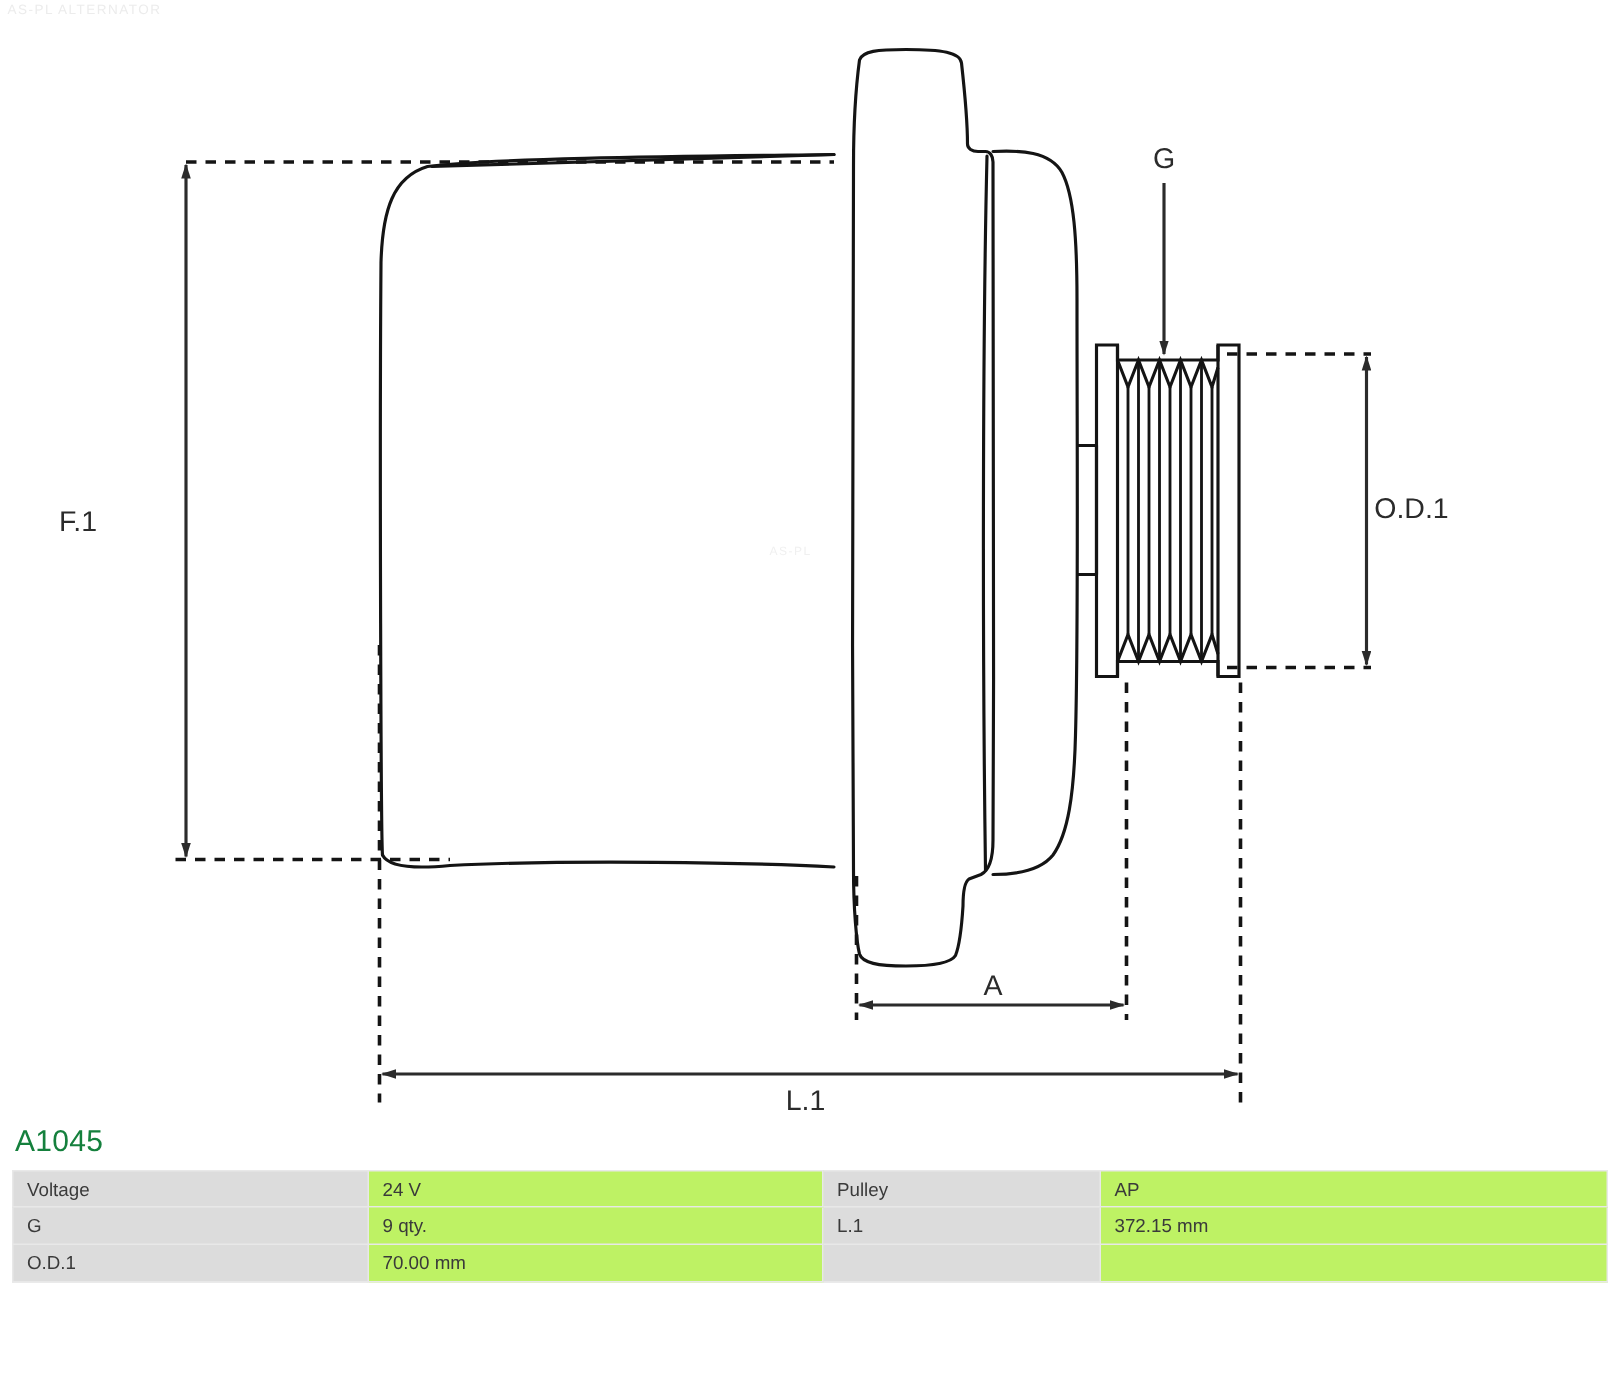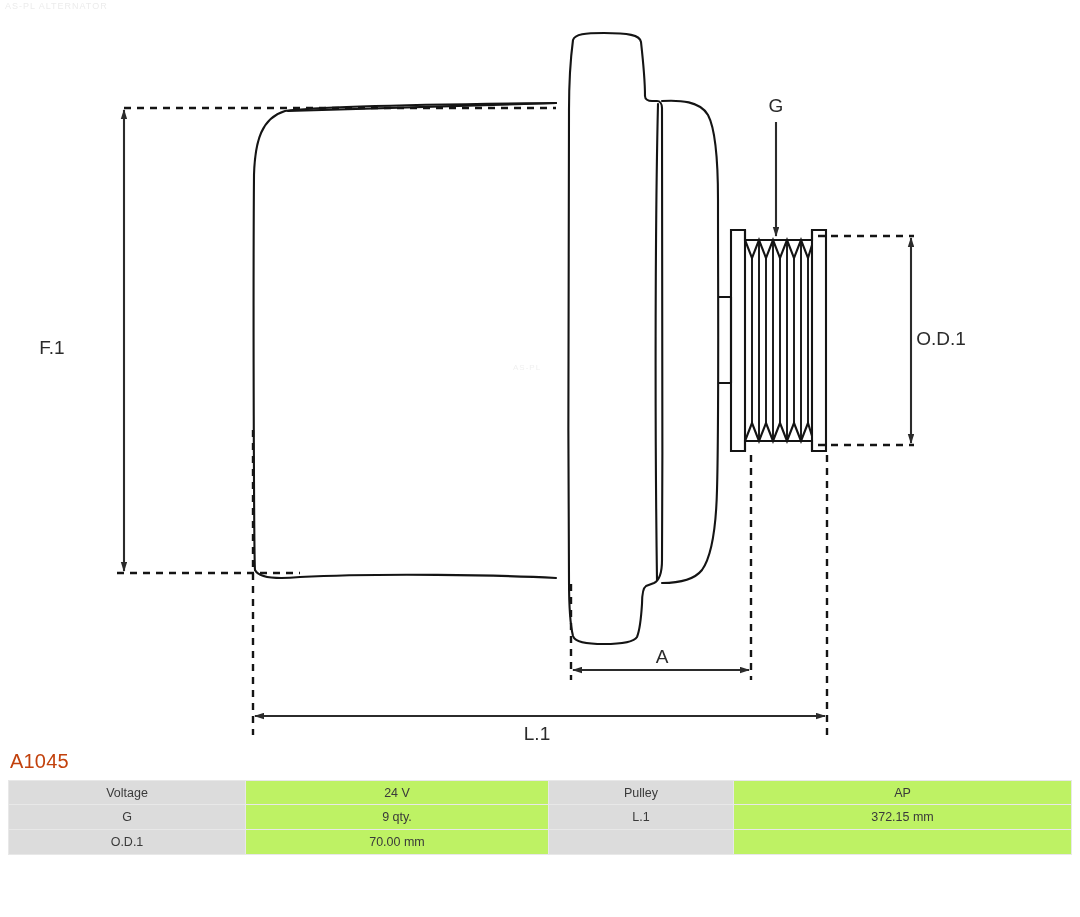--- a/index.html
+++ b/index.html
@@ -60,21 +60,21 @@
     border-collapse: separate;
     border-spacing: 0;
     width: 1064px;
     table-layout: fixed;
   }
   table.spec-table td {
     height: 25px;
     padding: 0 9px;
     font-size: 12.5px;
     color: #3a3a3a;
-    text-align: center;
+    text-align: left;
     vertical-align: middle;
     border: 1px solid #e8e8e8;
     border-top: none;
     border-left: none;
     box-sizing: border-box;
     white-space: nowrap;
     overflow: hidden;
   }
   table.spec-table tr:first-child td {
     border-top: 1px solid #e8e8e8;
@@ -240,21 +240,21 @@
         <line x1="827" y1="455" x2="827" y2="735" stroke="#141414" stroke-width="2.4" stroke-dasharray="7 6"></line>
         <line x1="255" y1="716" x2="825" y2="716" stroke="#2b2b2b" stroke-width="2.1" marker-start="url(#arrHeadStart)" marker-end="url(#arrHeadEnd)"></line>
         <text class="dim-label" x="537" y="740" text-anchor="middle">L.1</text>
       </g>
 
     </svg>
 
     <span class="watermark" id="watermark-center">AS-PL</span>
   </div>
 
-  <h1 id="part-number" style="color: #c2410c;">A1045</h1>
+  <h1 id="part-number" style="color: #15803d;">A1045</h1>
 
   <div id="spec-table-wrap">
     <table class="spec-table">
       <colgroup>
         <col class="c-lbl-a">
           <col class="c-val-a">
           <col class="c-lbl-b">
           <col class="c-val-b">
       </colgroup>
       <tbody>

